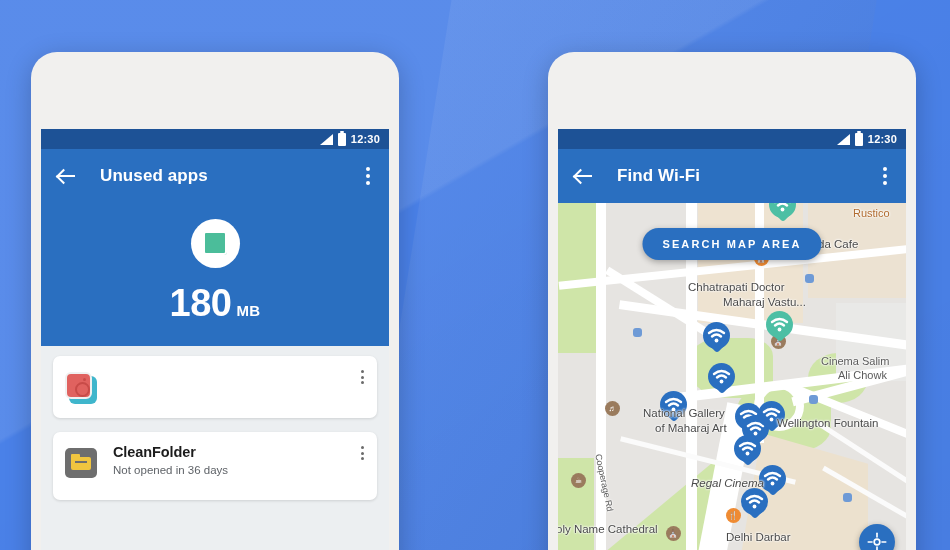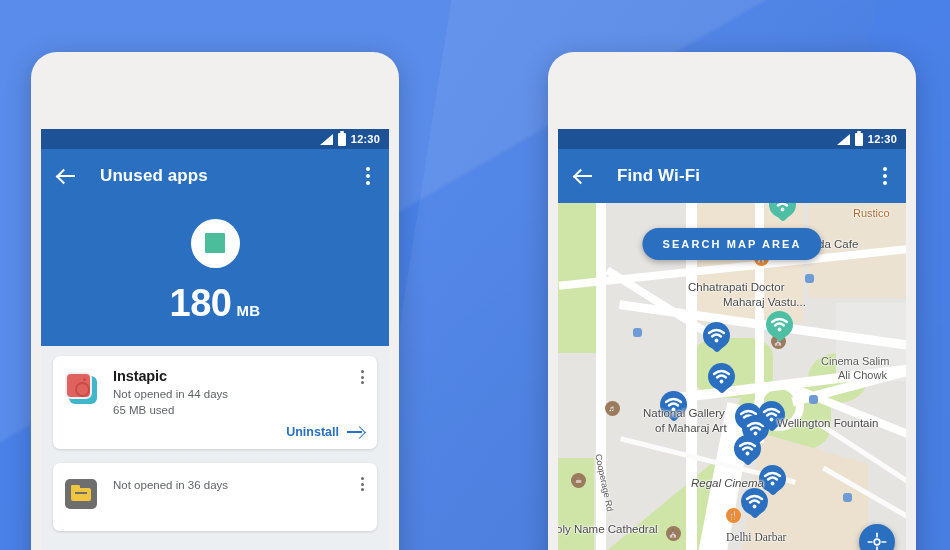--- a/index.html
+++ b/index.html
@@ -227,46 +227,38 @@
           </div>
         <div class="card-icon">
           <div class="ic-instapic">
             <div class="back"></div>
             <div class="front">
                 <div class="lens"></div>
                 <div class="dot"></div>
               </div>
           </div>
         </div>
-        <div class="card-body">
-          <div class="card-title">Instapic</div>
-          <div class="card-line">Not opened in 44 days</div>
-          <div class="card-line">65 MB used</div>
-          <div class="card-action">
-            <span class="lbl">Uninstall</span>
-            <span class="arrow-r"></span>
-          </div>
-        </div>
       </div>
 
       <div class="card" style="padding-bottom:20px;">
         <div class="card-menu">
             <i></i>
             <i></i>
             <i></i>
           </div>
         <div class="card-icon">
           <div class="ic-folder">
             <div class="sq"></div>
             <div class="tab"></div>
             <div class="fld"></div>
             <div class="line"></div>
           </div>
         </div>
         <div class="card-body">
+          <div class="card-title">CleanFolder</div>
           <div class="card-line">Not opened in 36 days</div>
         </div>
       </div>
 
     </div>
   </div>
 </div>
 
 <div class="phone" style="left:548px;top:52px;width:368px;height:520px;">
   <div class="phone-notch">
@@ -440,21 +432,21 @@
       <div class="maplabel biz" style="left:295px;top:4px;">Rustico</div>
       <div class="maplabel biz big" style="left:260px;top:35px;">da Cafe</div>
       <div class="maplabel big" style="left:130px;top:78px;">Chhatrapati Doctor</div>
       <div class="maplabel big" style="left:145px;top:93px;margin-left:20px;">Maharaj Vastu...</div>
       <div class="maplabel" style="left:263px;top:152px;">Cinema Salim</div>
       <div class="maplabel" style="left:280px;top:166px;">Ali Chowk</div>
       <div class="maplabel big" style="left:85px;top:204px;">National Gallery</div>
       <div class="maplabel big" style="left:97px;top:219px;">of Maharaj Art</div>
       <div class="maplabel big" style="left:219px;top:214px;text-align:center;">Wellington Fountain</div>
       <div class="maplabel cin big" style="left:133px;top:274px;">Regal Cinema</div>
-      <div class="maplabel big" style="left:168px;top:328px;font-family:Liberation Serif, serif;">Delhi Darbar</div>
+      <div class="maplabel big" style="left:168px;top:328px;">Delhi Darbar</div>
       <div class="maplabel big" style="left:-2px;top:320px;">oly Name Cathedral</div>
       <div class="maplabel" style="left:45px;top:250px;font-size:9px;transform:rotate(78deg);transform-origin:left top;">Cooperage Rd</div>
 
       <div class="searchbtn">SEARCH MAP AREA</div>
 
       <div class="fab">
         <svg width="20" height="20" viewBox="0 0 24 24">
           <circle cx="12" cy="12" r="3.4" fill="none" stroke="#fff" stroke-width="2"></circle>
           <line x1="12" y1="1.5" x2="12" y2="6" stroke="#fff" stroke-width="2" stroke-linecap="round"></line>
           <line x1="12" y1="18" x2="12" y2="22.5" stroke="#fff" stroke-width="2" stroke-linecap="round"></line>

